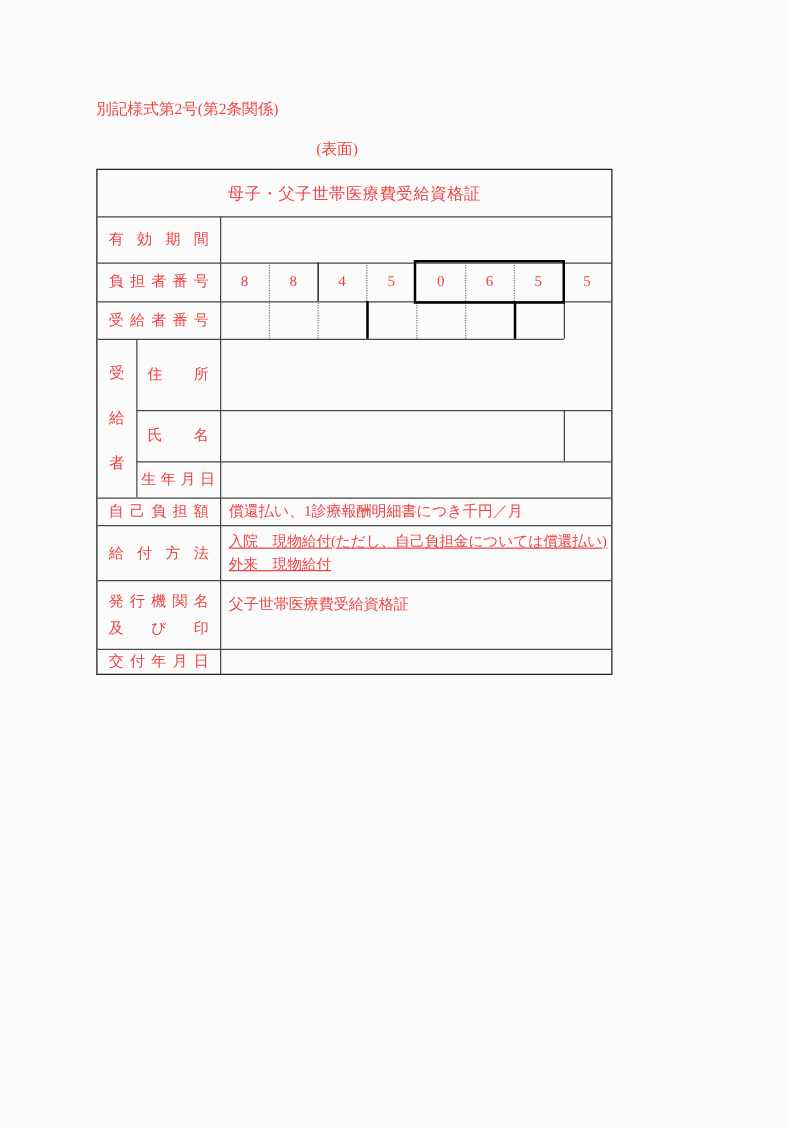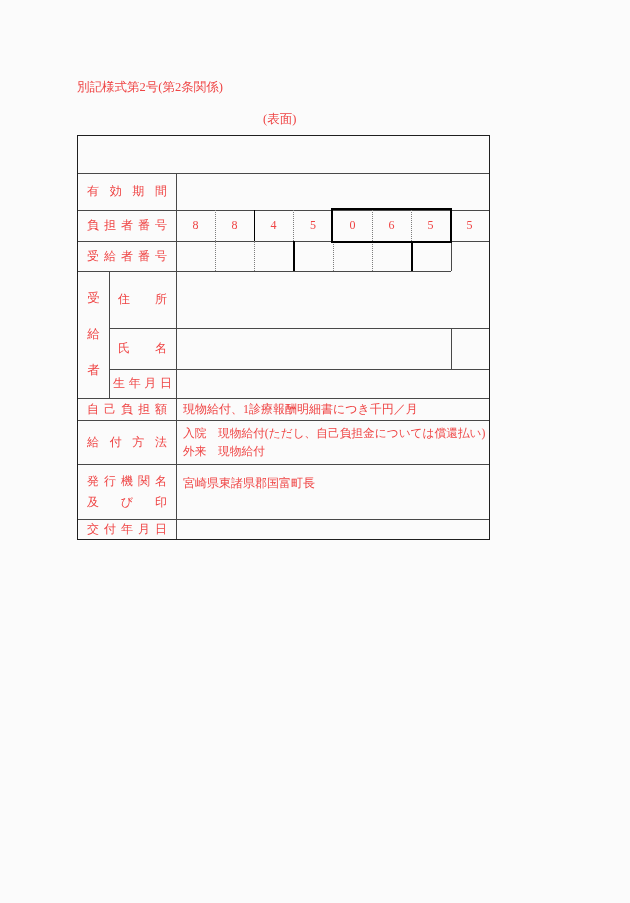--- a/index.html
+++ b/index.html
@@ -8,21 +8,21 @@
     width: 630px;
     height: 903px;
     background: #fbfbfb;
     font-family: "Liberation Serif", "DejaVu Serif", serif;
     color: #ef4444;
     overflow: hidden;
   }
   .abs { position: absolute; }
 
   .form-number { left: 77px; top: 79px; font-size: 12.5px; white-space: nowrap; }
-  .side-label  { left: 263px; top: 111px; font-size: 12.5px; white-space: nowrap; }
+  .side-label  { left: 253px; top: 111px; font-size: 12.5px; white-space: nowrap; }
   .footnote    { left: 106px; top: 545px; font-size: 12px; white-space: nowrap; }
 
   .cert {
     left: 77px; top: 135px;
     width: 411px; height: 403px;
     border: 1.6px solid #1f1f1f;
     box-sizing: content-box;
   }
   .cert * { box-sizing: border-box; }
 
@@ -40,21 +40,21 @@
   .label-cell { left: 0; width: 98px; padding: 0 9px; }
   .sub-label  { left: 31px; width: 67px; padding: 0 9px; }
   .sub-label.tight { padding: 0 4px; }
   .spread { display: flex; justify-content: space-between; width: 100%; }
   .stack2 { flex-direction: column; justify-content: center; gap: 4px; align-items: stretch; }
   .vert-col { left: 0; top: 135px; width: 31px; height: 127px; display: flex; flex-direction: column;
               justify-content: space-evenly; align-items: center; font-size: 12.5px; }
   .digit { position: absolute; top: 74px; height: 31px; display: flex; align-items: center;
            justify-content: center; font-size: 12px; }
   .value-cell { padding-left: 7px; white-space: nowrap; font-size: 12px; }
-  .benefit-value { flex-direction: column; align-items: flex-start; justify-content: center; gap: 3px; font-size: 11.7px; }
+  .benefit-value { flex-direction: column; align-items: flex-start; justify-content: center; gap: 3px; font-size: 11.7px; text-decoration: underline; }
   .issuer-value { align-items: flex-start; padding-top: 11px; }
 </style>
 </head>
 <body>
 
 <div class="page">
 
   <div class="abs form-number">別記様式第2号(第2条関係)</div>
   <div class="abs side-label">(表面)</div>
 
@@ -84,20 +84,21 @@
 
     <div class="vline dotted" style="left:137px; top:105px; height:30px;"></div>
     <div class="vline dotted" style="left:176px; top:105px; height:30px;"></div>
     <div class="vline thick" style="left:215px; top:105px; height:30px;"></div>
     <div class="vline dotted" style="left:255px; top:105px; height:30px;"></div>
     <div class="vline dotted" style="left:294px; top:105px; height:30px;"></div>
     <div class="vline thick" style="left:333px; top:105px; height:30px;"></div>
 
     <div class="boldbox" style="left:253px; top:72px; width:121px; height:35px;"></div>
 
+    <div class="cell title-cell">母子・父子世帯医療費受給資格証</div>
 
     <div class="cell label-cell" style="top:37px; height:37px;">
       <div class="spread">
           <span>有</span>
           <span>効</span>
           <span>期</span>
           <span>間</span>
         </div>
     </div>
     <div class="cell value-cell" style="left:98px; top:37px; width:313px; height:37px;"></div>
@@ -165,21 +166,21 @@
 
     <div class="cell label-cell" style="top:262px; height:22px;">
       <div class="spread">
           <span>自</span>
           <span>己</span>
           <span>負</span>
           <span>担</span>
           <span>額</span>
         </div>
     </div>
-    <div class="cell value-cell" style="left:98px; top:262px; width:313px; height:22px;">現物給付、1診療報酬明細書につき千円／月</div>
+    <div class="cell value-cell" style="left:98px; top:262px; width:313px; height:22px;">償還払い、1診療報酬明細書につき千円／月</div>
 
     <div class="cell label-cell" style="top:284px; height:44px;">
       <div class="spread">
           <span>給</span>
           <span>付</span>
           <span>方</span>
           <span>法</span>
         </div>
     </div>
     <div class="cell value-cell benefit-value" style="left:98px; top:284px; width:313px; height:44px;">
@@ -194,21 +195,21 @@
           <span>機</span>
           <span>関</span>
           <span>名</span>
         </div>
       <div class="spread">
           <span>及</span>
           <span>び</span>
           <span>印</span>
         </div>
     </div>
-    <div class="cell value-cell issuer-value" style="left:98px; top:328px; width:313px; height:55px;">宮崎県東諸県郡国富町長</div>
+    <div class="cell value-cell issuer-value" style="left:98px; top:328px; width:313px; height:55px;">父子世帯医療費受給資格証</div>
 
     <div class="cell label-cell" style="top:383px; height:20px;">
       <div class="spread">
           <span>交</span>
           <span>付</span>
           <span>年</span>
           <span>月</span>
           <span>日</span>
         </div>
     </div>

